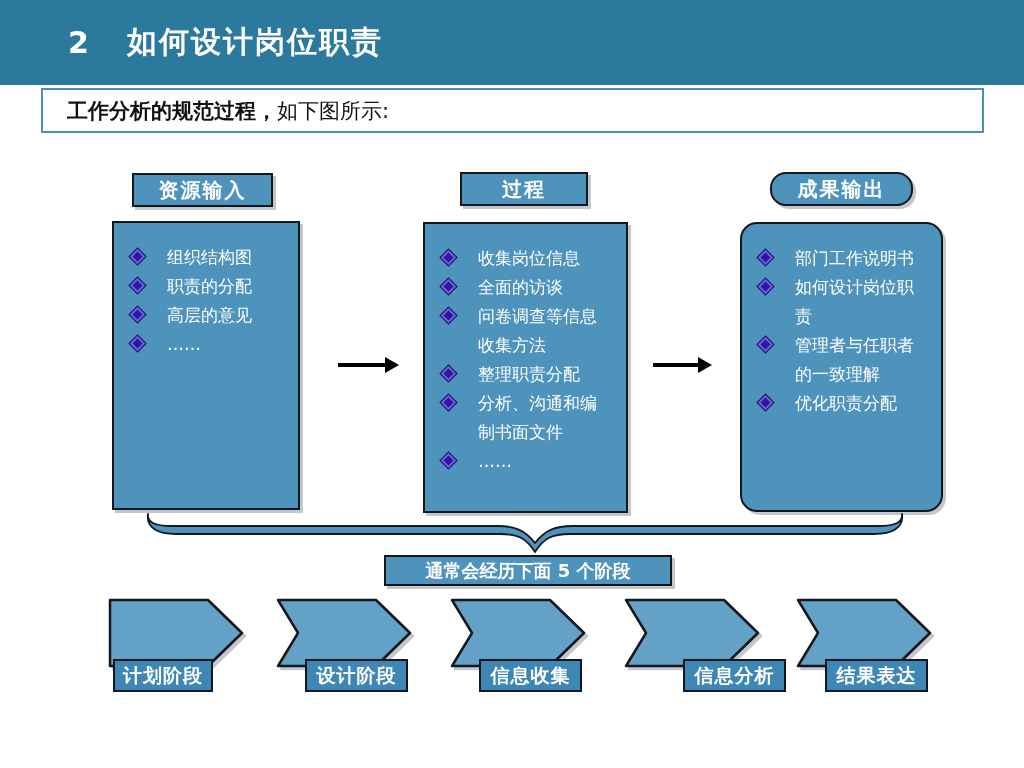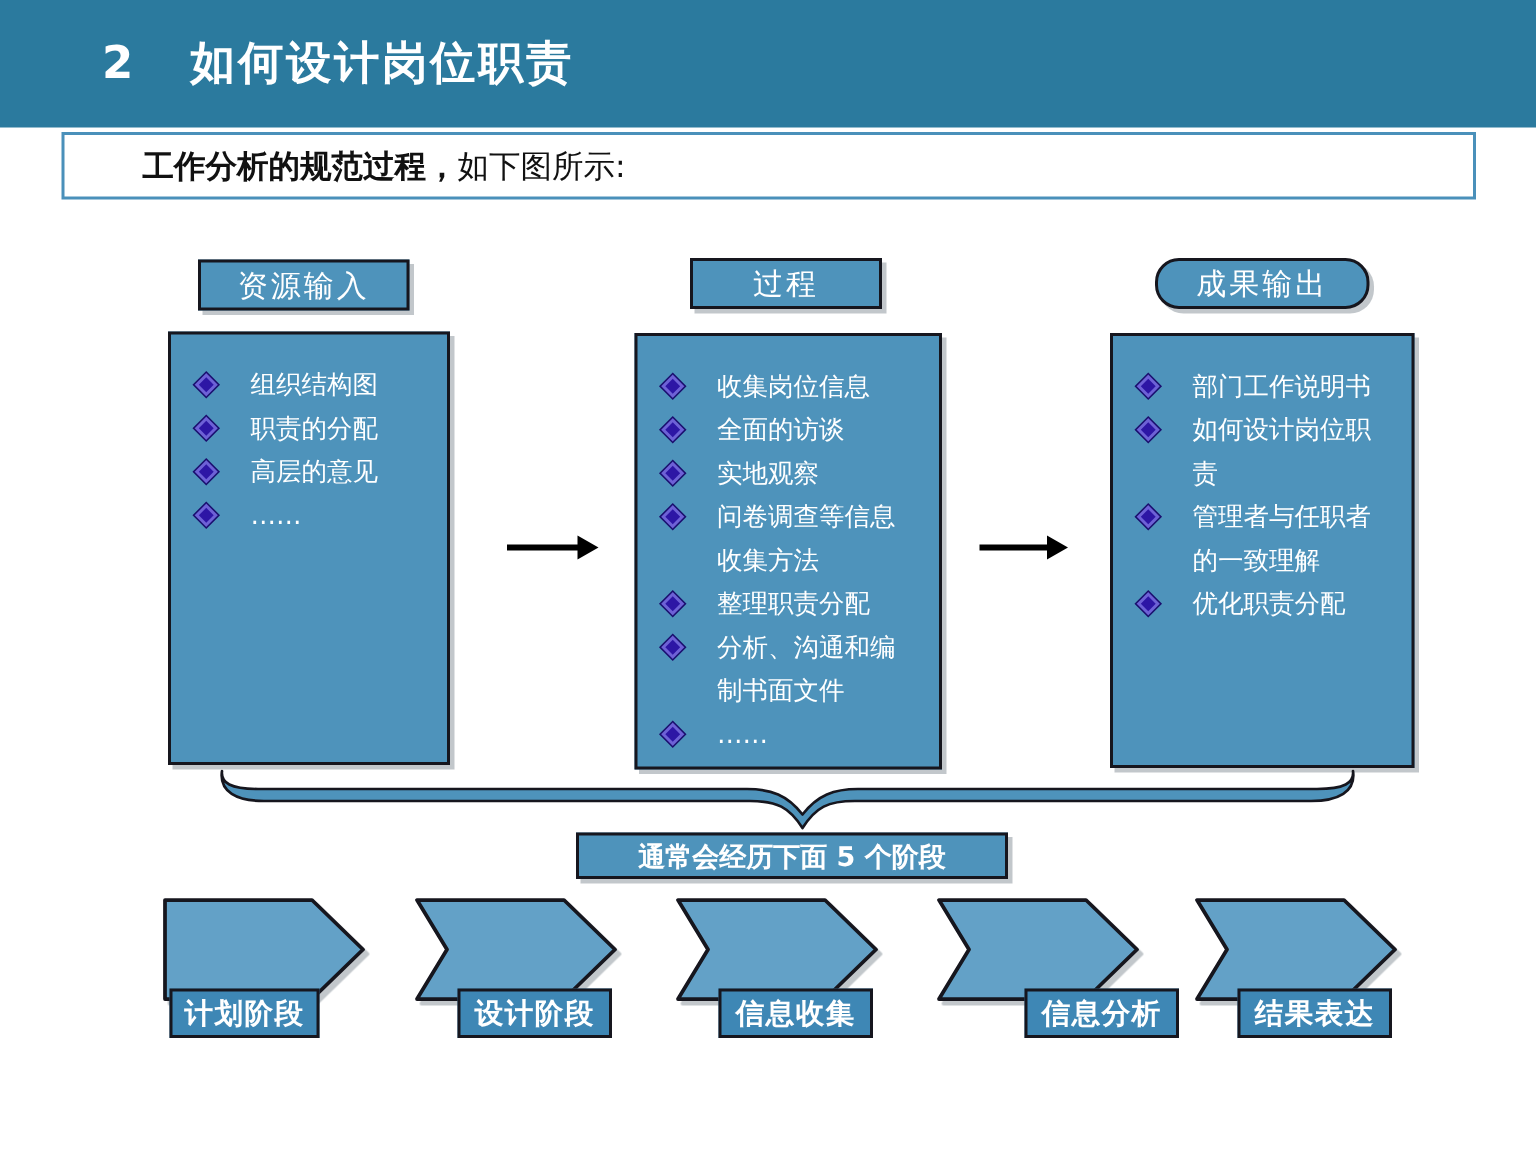--- a/index.html
+++ b/index.html
@@ -11,36 +11,36 @@
   html,body{width:1024px;height:768px;}
   body{font-family:"DejaVu Sans","Liberation Sans",sans-serif;background:#fff;}
   .slide{position:relative;width:1024px;height:768px;background:#fff;overflow:hidden;}
 
   .topbar{position:absolute;left:0;top:0;width:1024px;height:85px;background:var(--teal);
           display:flex;align-items:center;padding-left:68px;}
   .topbar .t-num{color:#fff;font-size:30px;font-weight:bold;}
   .topbar .t-text{color:#fff;font-size:30px;font-weight:bold;margin-left:38px;letter-spacing:2px;}
 
   .subtitle-box{position:absolute;left:41px;top:88px;width:943px;height:45px;background:#fff;
-          border:2px solid var(--subtitleborder);display:flex;align-items:center;padding-left:52px;
+          border:2px solid var(--subtitleborder);display:flex;align-items:center;padding-left:24px;
           font-size:21px;color:#111;}
   .subtitle-box .sb-bold{font-weight:bold;}
 
   .colhead{position:absolute;height:34px;background:var(--boxblue);border:2px solid var(--borderdark);
           box-shadow:3px 3px 0 var(--shadow);display:flex;align-items:center;justify-content:center;
-          color:#fff;font-weight:normal;font-size:20px;letter-spacing:2px;}
+          color:#fff;font-weight:bold;font-size:20px;letter-spacing:2px;}
   .ch1{left:132px;top:173px;width:141px;}
   .ch2{left:460px;top:172px;width:128px;}
   .ch3{left:770px;top:172px;width:143px;border-radius:16px;}
 
   .contentbox{position:absolute;background:var(--boxblue);border:2px solid var(--borderdark);
           box-shadow:3px 3px 0 var(--shadow);padding:20px 8px 0 16px;}
   .cb1{left:112px;top:221px;width:188px;height:289px;}
   .cb2{left:423px;top:222px;width:205px;height:291px;}
-  .cb3{left:740px;top:222px;width:203px;height:290px;}
+  .cb3{left:740px;top:222px;width:203px;height:290px;border-radius:17px;}
 
   .li{display:flex;}
   .li-bullet{width:11px;height:11px;flex:none;margin-top:8px;margin-left:2px;
           transform:rotate(45deg);background:var(--bullet);border:2px solid var(--bulletrim);
           outline:1px solid #1b0d6e;}
   .li-text{margin-left:24px;width:128px;color:#fff;font-size:17px;line-height:29px;}
 
   .harrow{position:absolute;height:4px;background:#000;top:363px;}
   .harrow::after{content:"";position:absolute;right:-13px;top:-6px;width:0;height:0;
           border-left:14px solid #000;border-top:8px solid transparent;border-bottom:8px solid transparent;}
@@ -109,24 +109,20 @@
     <div class="li">
         <span class="li-bullet"></span>
         <span class="li-text">收集岗位信息</span>
       </div>
     <div class="li">
         <span class="li-bullet"></span>
         <span class="li-text">全面的访谈</span>
       </div>
     <div class="li">
         <span class="li-bullet"></span>
-        <span class="li-text">实地观察</span>
-      </div>
-    <div class="li">
-        <span class="li-bullet"></span>
         <span class="li-text">问卷调查等信息收集方法</span>
       </div>
     <div class="li">
         <span class="li-bullet"></span>
         <span class="li-text">整理职责分配</span>
       </div>
     <div class="li">
         <span class="li-bullet"></span>
         <span class="li-text">分析、沟通和编制书面文件</span>
       </div>

